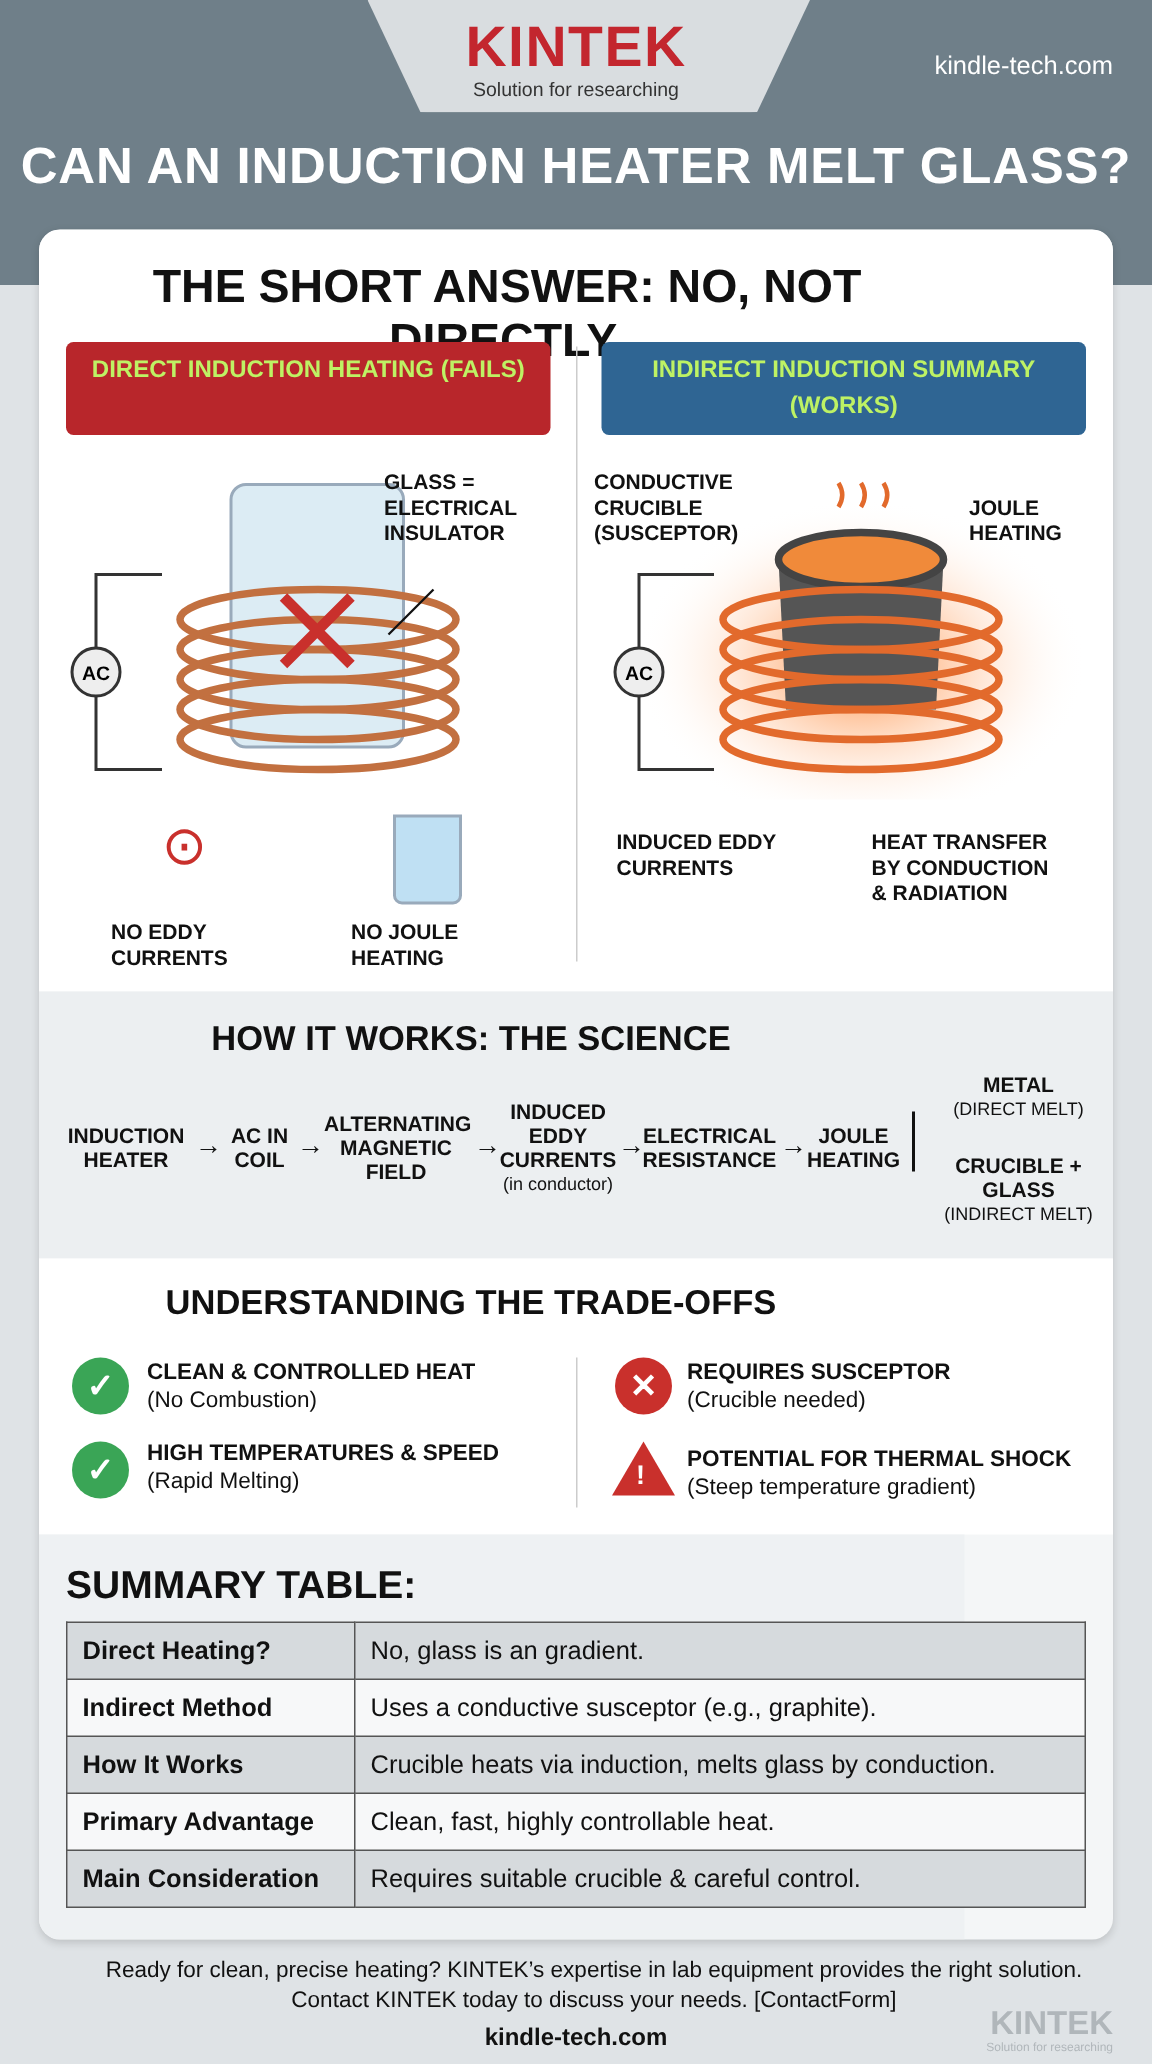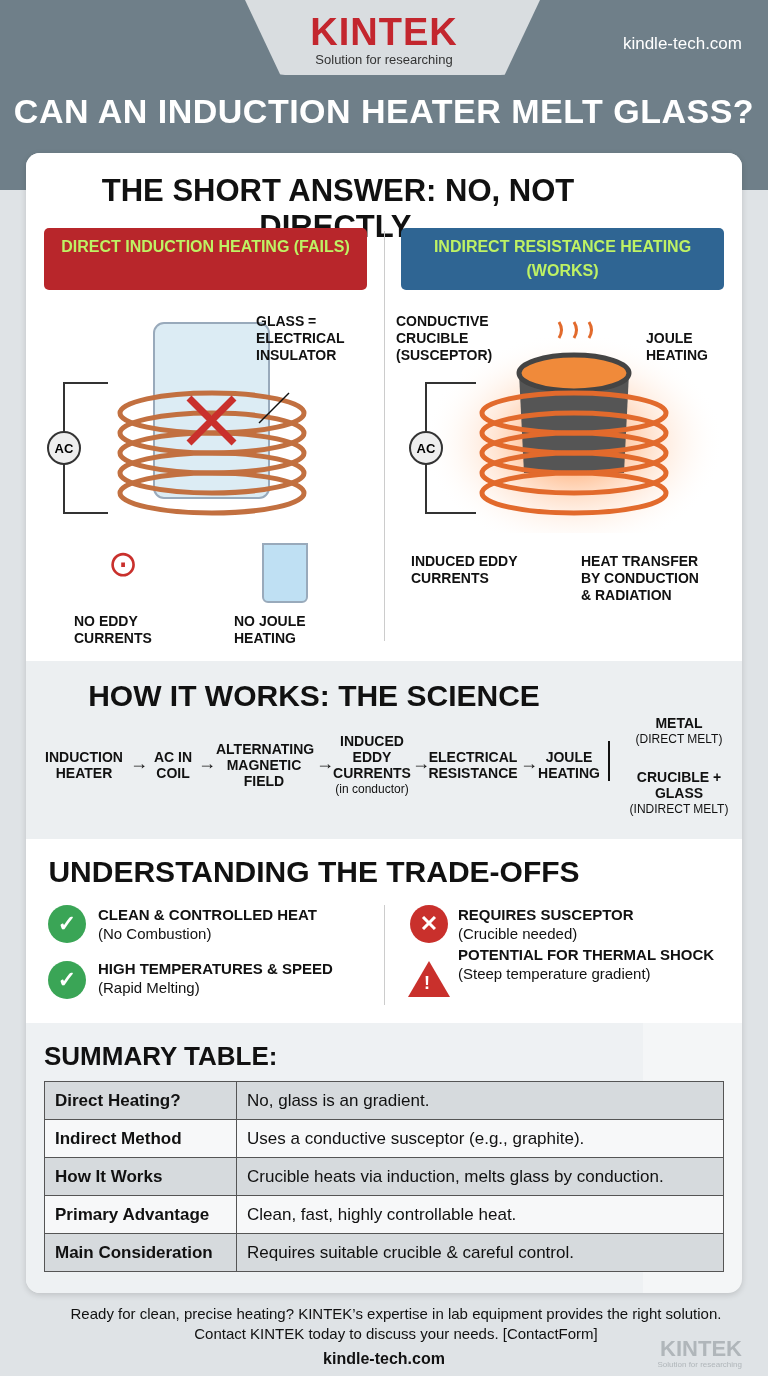--- a/index.html
+++ b/index.html
@@ -13,21 +13,21 @@
   .main-title { position: absolute; top: 92px; left: 0; width: 768px; text-align: center; color: #fff; font-size: 34px; font-weight: bold; letter-spacing: 0.5px; }
   .card { position: absolute; left: 26px; top: 153px; width: 716px; height: 1140px; background: #f4f6f7; border-radius: 14px; overflow: hidden; box-shadow: 0 2px 6px rgba(0,0,0,0.15); }
   .sec1 { position: absolute; left: 0; top: 0; width: 716px; height: 508px; background: #fff; }
   .short-answer { position: absolute; top: 20px; width: 624px; text-align: center; font-size: 31px; font-weight: bold; }
   .pane-head { position: absolute; top: 75px; width: 323px; height: 62px; border-radius: 5px; color: #bef264; text-align: center; font-size: 16px; font-weight: bold; line-height: 24px; padding-top: 7px; }
   .pane-head.red { left: 18px; background: #b8262b; }
   .pane-head.blue { left: 375px; background: #2f6593; }
   .divider-v { position: absolute; left: 358px; top: 78px; width: 1px; height: 410px; background: #ccc; }
   .lbl { position: absolute; font-size: 14px; font-weight: bold; text-align: left; line-height: 17px; }
   .sec2 { position: absolute; left: 0; top: 508px; width: 716px; height: 178px; background: #eceff1; }
-  .sec-title { position: absolute; width: 576px; text-align: center; font-weight: bold; font-size: 30px; }
+  .sec-title { position: absolute; width: 576px; text-align: center; font-weight: bold; font-size: 23px; }
   .flow { position: absolute; top: 60px; left: 0; width: 716px; height: 110px; }
   .step { position: absolute; font-size: 14px; font-weight: bold; text-align: center; line-height: 16px; }
   .step small { display: block; font-weight: normal; font-size: 12px; }
   .arr { position: absolute; font-size: 18px; }
   .sec3 { position: absolute; left: 0; top: 686px; width: 716px; height: 184px; background: #fff; }
   .trade { position: absolute; font-size: 15px; line-height: 19px; }
   .trade b { display: block; font-size: 15px; }
   .ticon { position: absolute; width: 38px; height: 38px; border-radius: 50%; color: #fff; font-size: 22px; font-weight: bold; text-align: center; line-height: 38px; }
   .sec4 { position: absolute; left: 0; top: 870px; width: 617px; height: 270px; background: #eef1f3; }
   .sum-title { position: absolute; left: 18px; top: 18px; font-size: 26px; font-weight: bold; }
@@ -51,21 +51,21 @@
   <div class="brand">KINTEK</div>
   <div class="tag">Solution for researching</div>
 </div>
 <div class="site-top">kindle-tech.com</div>
 <div class="main-title">CAN AN INDUCTION HEATER MELT GLASS?</div>
 
 <div class="card">
   <div class="sec1">
     <div class="short-answer">THE SHORT ANSWER: NO, NOT DIRECTLY.</div>
     <div class="pane-head red">DIRECT INDUCTION HEATING (FAILS)</div>
-    <div class="pane-head blue">INDIRECT RESISTANCE HEATING (WORKS)</div>
+    <div class="pane-head blue">INDIRECT INDUCTION SUMMARY (WORKS)</div>
     <div class="divider-v"></div>
 
     <svg style="position:absolute;left:18px;top:150px" width="330" height="230">
       <path d="M64 80 H20 V210 H64" fill="none" stroke="#333" stroke-width="2"></path>
       <circle cx="20" cy="145" r="16" fill="#eee" stroke="#333" stroke-width="2"></circle>
       <text x="20" y="150" font-size="13" text-anchor="middle" font-weight="bold" font-family="Liberation Sans, sans-serif">AC</text>
       <rect x="110" y="20" width="115" height="175" rx="10" fill="#dcecf4" stroke="#9ab" stroke-width="2"></rect>
       <g fill="none" stroke="#c27040" stroke-width="5">
         <ellipse cx="168" cy="110" rx="92" ry="20"></ellipse>
         <ellipse cx="168" cy="130" rx="92" ry="20"></ellipse>
@@ -134,21 +134,21 @@
     <div class="sec-title" style="top:16px">UNDERSTANDING THE TRADE-OFFS</div>
     <div class="ticon" style="left:22px;top:66px;background:#3aa556">✓</div>
     <div class="trade" style="left:72px;top:66px"><b>CLEAN &amp; CONTROLLED HEAT</b><span>(No Combustion)</span></div>
     <div class="ticon" style="left:22px;top:122px;background:#3aa556">✓</div>
     <div class="trade" style="left:72px;top:120px"><b>HIGH TEMPERATURES &amp; SPEED</b><span>(Rapid Melting)</span></div>
     <div style="position:absolute;left:358px;top:66px;width:1px;height:100px;background:#ccc"></div>
     <div class="ticon" style="left:384px;top:66px;background:#c9302c">✕</div>
     <div class="trade" style="left:432px;top:66px"><b>REQUIRES SUSCEPTOR</b><span>(Crucible needed)</span></div>
     <div style="position:absolute;left:382px;top:122px;width:0;height:0;border-left:21px solid transparent;border-right:21px solid transparent;border-bottom:36px solid #c9302c"></div>
     <div style="position:absolute;left:398px;top:134px;color:#fff;font-weight:bold;font-size:18px">!</div>
-    <div class="trade" style="left:432px;top:106px"><b>POTENTIAL FOR THERMAL SHOCK</b><span>(Steep temperature gradient)</span></div>
+    <div class="trade" style="left:432px;top:124px"><b>POTENTIAL FOR THERMAL SHOCK</b><span>(Steep temperature gradient)</span></div>
   </div>
 
   <div class="sec4">
     <div class="sum-title">SUMMARY TABLE:</div>
     <table>
       <tbody>
           <tr class="alt">
             <td class="k">Direct Heating?</td>
             <td>No, glass is an gradient.</td>
           </tr>

